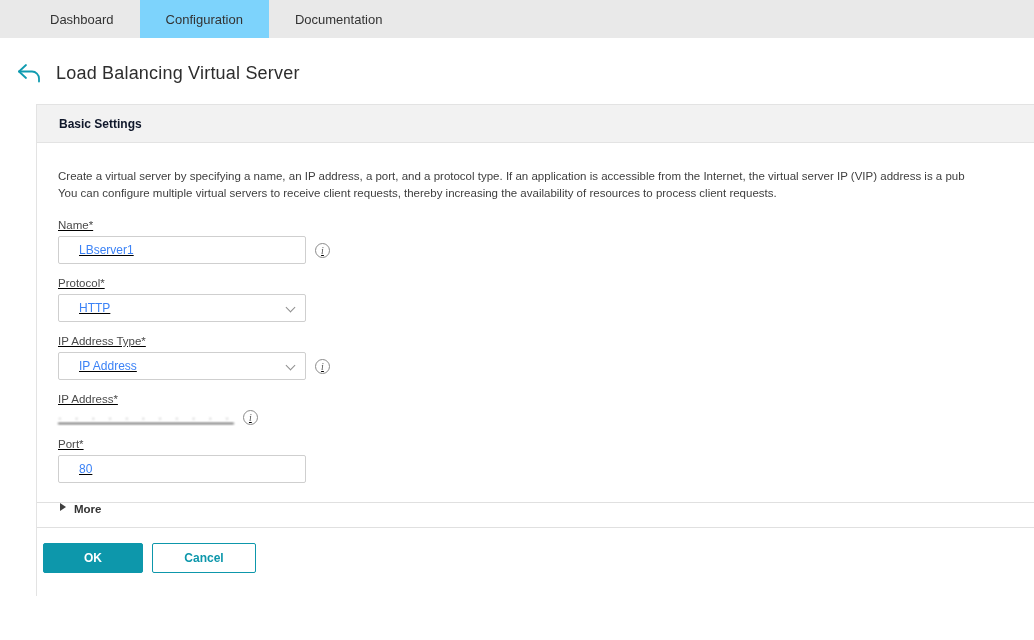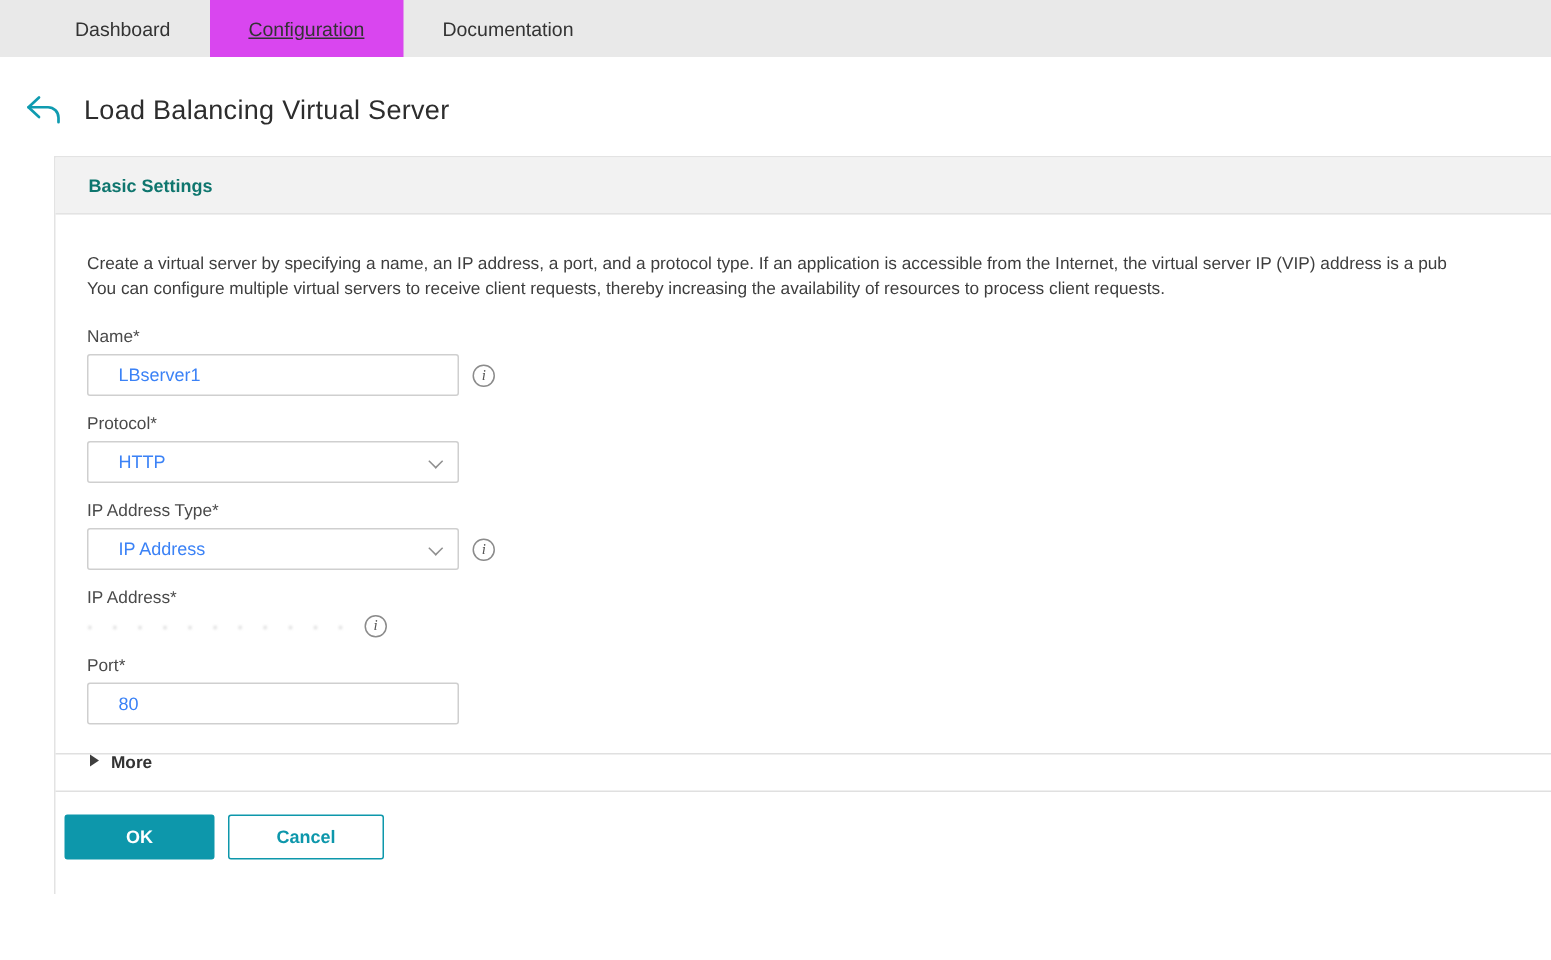--- a/index.html
+++ b/index.html
@@ -2,39 +2,39 @@
 <html><head>
 <meta charset="utf-8">
 <style>
   * { margin:0; padding:0; box-sizing:border-box; }
   html,body { width:1034px; height:640px; background:#fff; overflow:hidden;
               font-family:"Liberation Sans", sans-serif; }
 
   
   .topnav { height:38px; background:#e9e9e9; display:flex; align-items:stretch; padding-left:24px; }
   .tab { display:flex; align-items:center; padding:0 26px; font-size:13px; color:#333; cursor:pointer; }
-  .tab.active { background:#d946ef;text-decoration:underline; }
+  .tab.active { background:#7dd3fc; }
 
   
   .page-header { display:flex; align-items:center; gap:14px; padding:24px 0 20px 16px; }
   .back-icon { display:flex; align-items:center; cursor:pointer; }
   .page-title { font-size:18px; font-weight:400; color:#2d2d2d; letter-spacing:0.2px; }
 
   
   .panel { margin-left:36px; border:1px solid #e3e3e3; border-right:none; border-bottom:none;
            height:492px; background:#fff; }
   .panel-header { height:38px; background:#f2f2f2; border-bottom:1px solid #e3e3e3;
                   display:flex; align-items:center; padding-left:22px;
-                  font-size:12px; font-weight:bold; color:#0f766e; }
+                  font-size:12px; font-weight:bold; color:#0f172a; }
   .panel-body { padding-top:25px; }
 
   .desc { padding-left:21px; font-size:11.5px; color:#3e3e3e; line-height:16.5px;
           white-space:nowrap; overflow:hidden; }
 
-  .form-area { padding-left:21px; margin-top:18px; }
+  .form-area { padding-left:21px; margin-top:18px;text-decoration:underline; }
   .field { margin-bottom:13px; }
   .field-label { display:block; font-size:11.5px; color:#4a4a4a; margin-bottom:5px; }
   .input-row { display:flex; align-items:center; gap:9px; }
 
   input.text, .select {
     width:248px; height:28px; border:1px solid #cfcfcf; border-radius:2px;
     font-size:12px; color:#3b82f6; padding-left:20px; background:#fff;
     font-family:"Liberation Sans", sans-serif; outline:none;
   }
   .select { display:flex; align-items:center; position:relative; cursor:pointer; }

